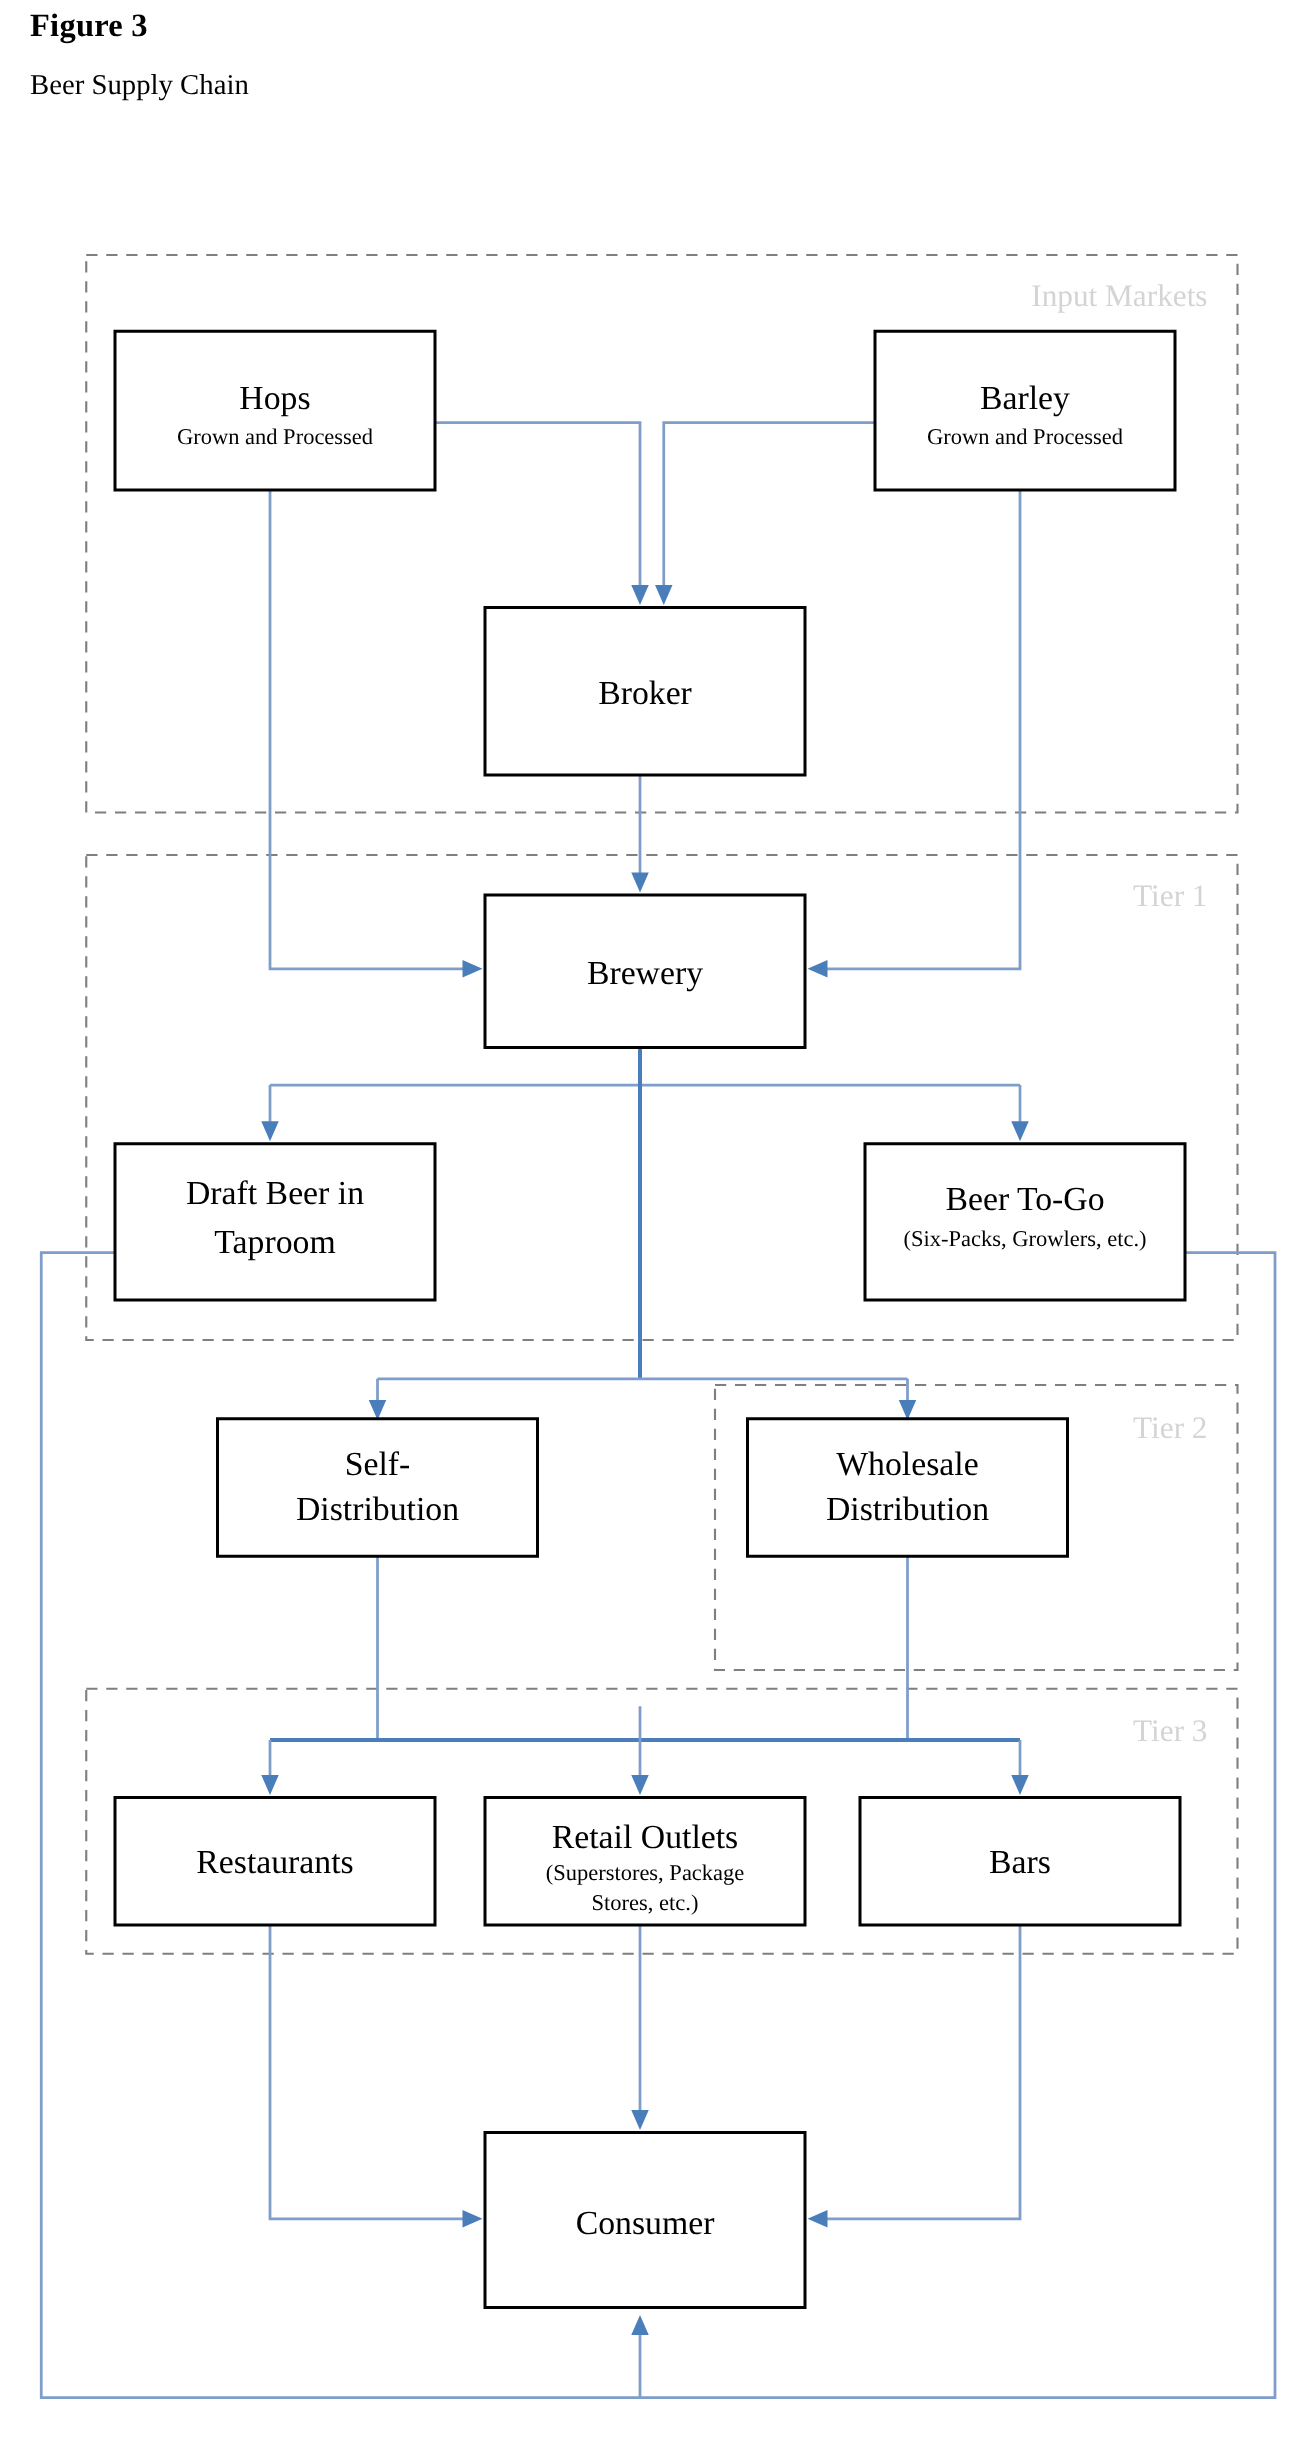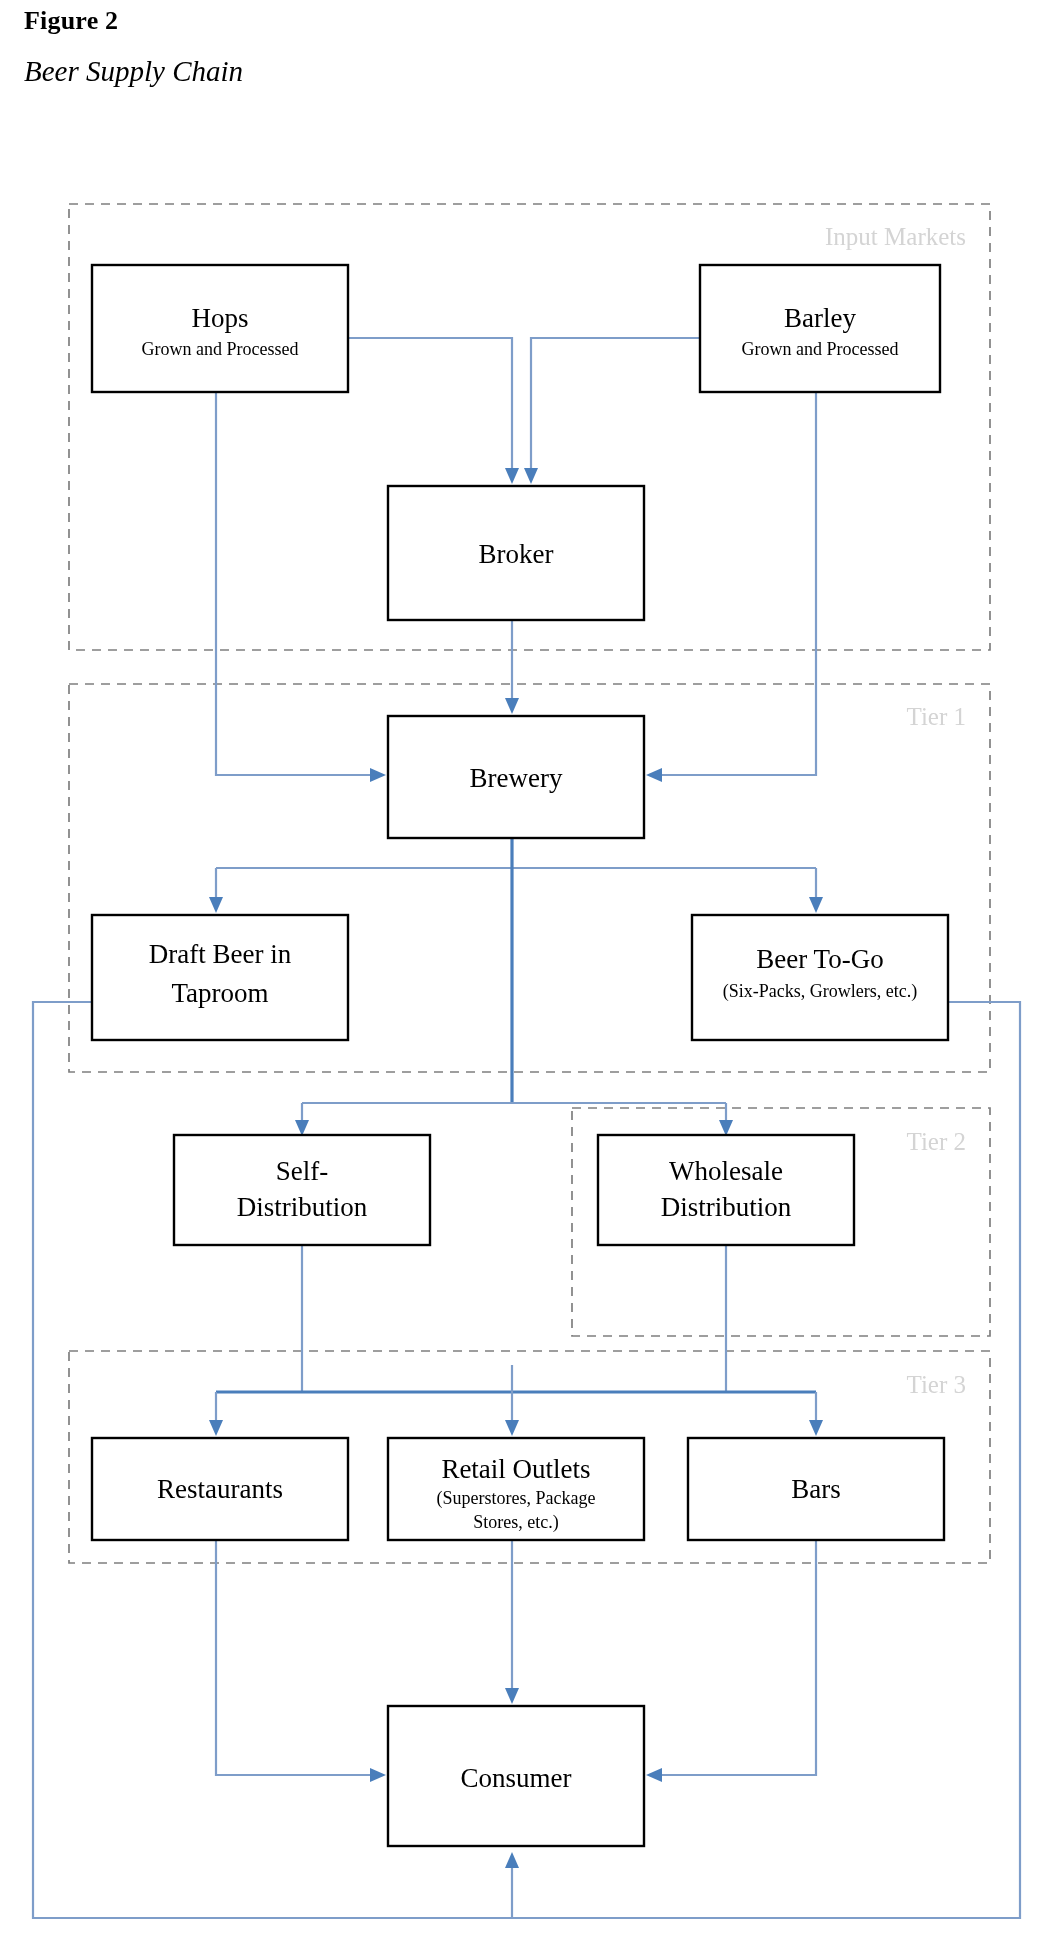--- a/index.html
+++ b/index.html
@@ -20,22 +20,21 @@
     left: 24px;
     top: 6px;
     font-size: 26px;
     font-weight: bold;
     letter-spacing: 0.2px;
   }
   #figure-subtitle {
     position: absolute;
     left: 24px;
     top: 55px;
-    font-size: 29px;
-    font-style: italic;
+    font-size: 23px;
   }
   #diagram {
     position: absolute;
     left: 0;
     top: 0;
     width: 1052px;
     height: 1958px;
   }
   .node-box {
     fill: #ffffff;
@@ -76,21 +75,21 @@
     stroke: #4a7ebb;
     stroke-width: 3.2;
   }
   .arrow-head {
     fill: #4a7ebb;
   }
 </style>
 </head>
 <body>
 
-<div id="figure-title">Figure 2</div>
+<div id="figure-title">Figure 3</div>
 <div id="figure-subtitle">Beer Supply Chain</div>
 
 <svg id="diagram" viewBox="0 0 1052 1958">
 
   <rect class="group-box" x="69" y="204" width="921" height="446"></rect>
   <text class="group-label" x="966" y="245">Input Markets</text>
 
   <rect class="group-box" x="69" y="684" width="921" height="388"></rect>
   <text class="group-label" x="966" y="725">Tier 1</text>
 

